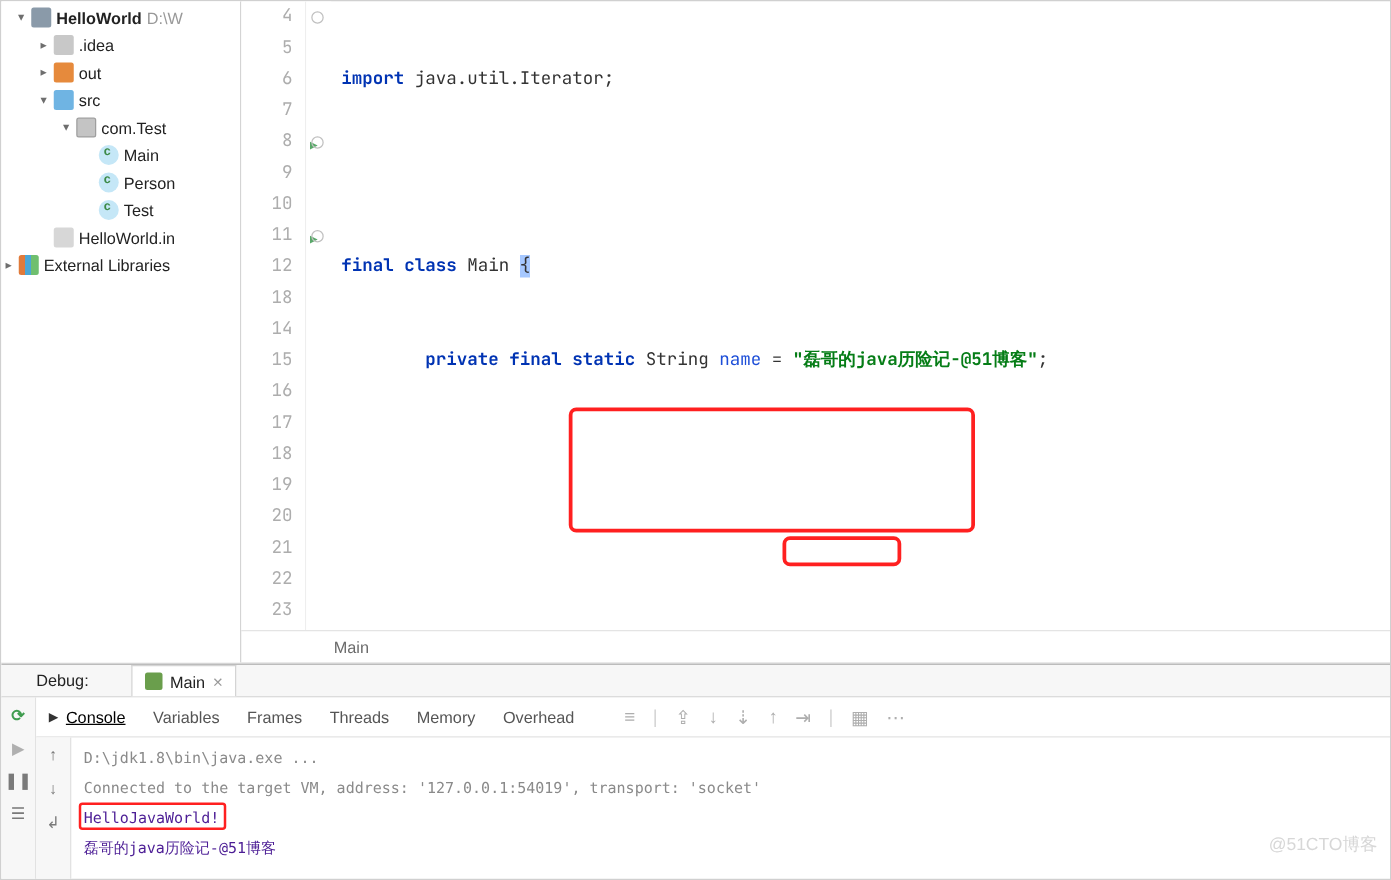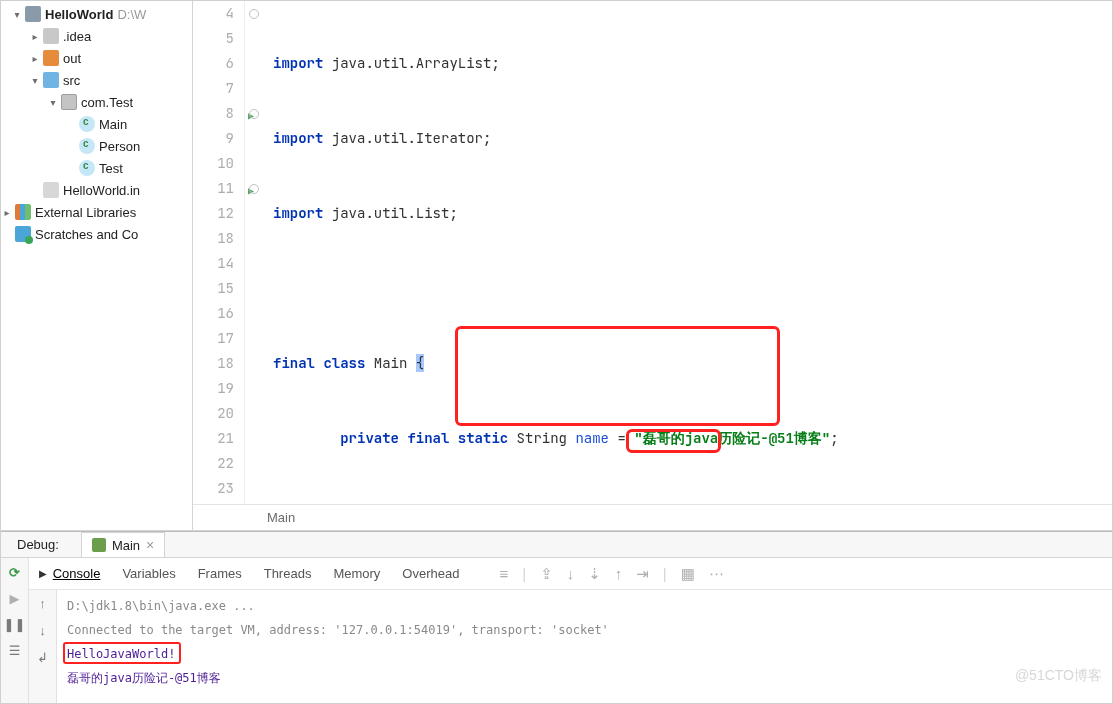--- a/index.html
+++ b/index.html
@@ -44,21 +44,21 @@
   .kw { color:#0033b3; font-weight:bold; }
   .str { color:#067d17; font-weight:bold; }
   .field-it { color:#1d4ed8; }
   .cursor-hl { background:#a6c8ff; }
   .redbox { position:absolute; border:3px solid #ff2020; border-radius:6px; pointer-events:none; }
   .code-crumbs { height:26px; border-top:1px solid #e4e4e4; padding-left:74px; display:flex; align-items:center; color:#6b6b6b; font-size:13px; }
 
   
   .debug { height:174px; display:flex; flex-direction:column; border-top:1px solid #bcbcbc; }
   .debug-titlebar { height:26px; display:flex; align-items:center; border-bottom:1px solid #d4d4d4; background:#f7f7f7; }
-  .debug-title { padding:0 16px; }
+  .debug-title { padding:0 28px; }
   .debug-tab { display:flex; align-items:center; height:100%; padding:0 10px; background:#fff; border:1px solid #d4d4d4; border-bottom:none; margin-left:6px; gap:6px; }
   .tab-icon-run { width:14px; height:14px; border-radius:2px; background:#6a9e4c; display:inline-block; position:relative; }
   .tab-close { color:#9a9a9a; font-size:14px; }
 
   .debug-body { flex:1; display:flex; min-height:0; }
   .leftbar { width:28px; background:#f7f7f7; border-right:1px solid #e2e2e2; display:flex; flex-direction:column; align-items:center; padding-top:6px; gap:10px; }
   .lb-icon { width:16px; height:16px; color:#7a7a7a; display:flex; align-items:center; justify-content:center; font-size:13px; }
   .lb-green { color:#3f9c4f; font-weight:bold; }
 
   .right-col { flex:1; display:flex; flex-direction:column; min-width:0; }
@@ -129,24 +129,20 @@
     </div>
     <div class="tree-row ind2">
       <span class="tree-arrow blank">·</span>
       <span class="tree-icon ic-iml"></span>
       <span class="tree-label">HelloWorld.in</span>
     </div>
     <div class="tree-row" style="padding-left:0">
       <span class="tree-arrow">▸</span>
       <span class="tree-icon ic-lib"></span>
       <span class="tree-label">External Libraries</span>
-    </div>
-    <div class="tree-row" style="padding-left:12px">
-      <span class="tree-icon ic-scratch"></span>
-      <span class="tree-label">Scratches and Co</span>
     </div>
   </div>
 
   <div class="editor">
     <div class="code-area">
 
       <div class="gutter">
         <div>4</div>
             <div>5</div>
             <div>6</div>
@@ -171,23 +167,21 @@
 
       <div class="gutter-extra">
         <span class="run-tri" style="top:103px">▶</span>
         <span class="run-tri" style="top:178px">▶</span>
         <span class="fold-circle" style="top:8px"></span>
         <span class="fold-circle" style="top:108px"></span>
         <span class="fold-circle" style="top:183px"></span>
       </div>
 
       <div class="code">
-        <div class="line"><span class="kw">import </span><span>java.util.ArrayList;</span></div>
         <div class="line"><span class="kw">import </span><span>java.util.Iterator;</span></div>
-        <div class="line"><span class="kw">import </span><span>java.util.List;</span></div>
         <div class="line"></div>
         <div class="line"><span class="kw">final class </span><span>Main </span><span class="cursor-hl">{</span></div>
         <div class="line"><span class="kw">        private final static </span><span>String </span><span class="field-it">name </span><span>= </span><span class="str">"磊哥的java历险记-@51博客"</span><span>;</span></div>
         <div class="line"></div>
         
         
         
         
         
         

